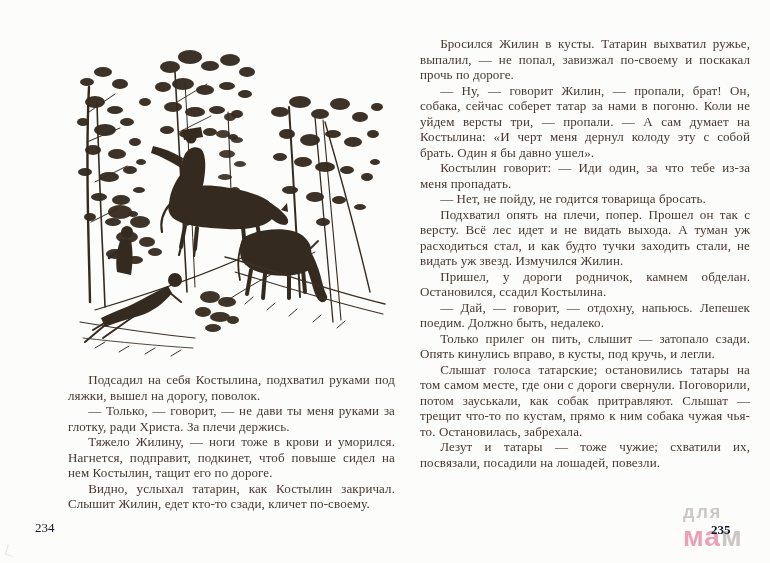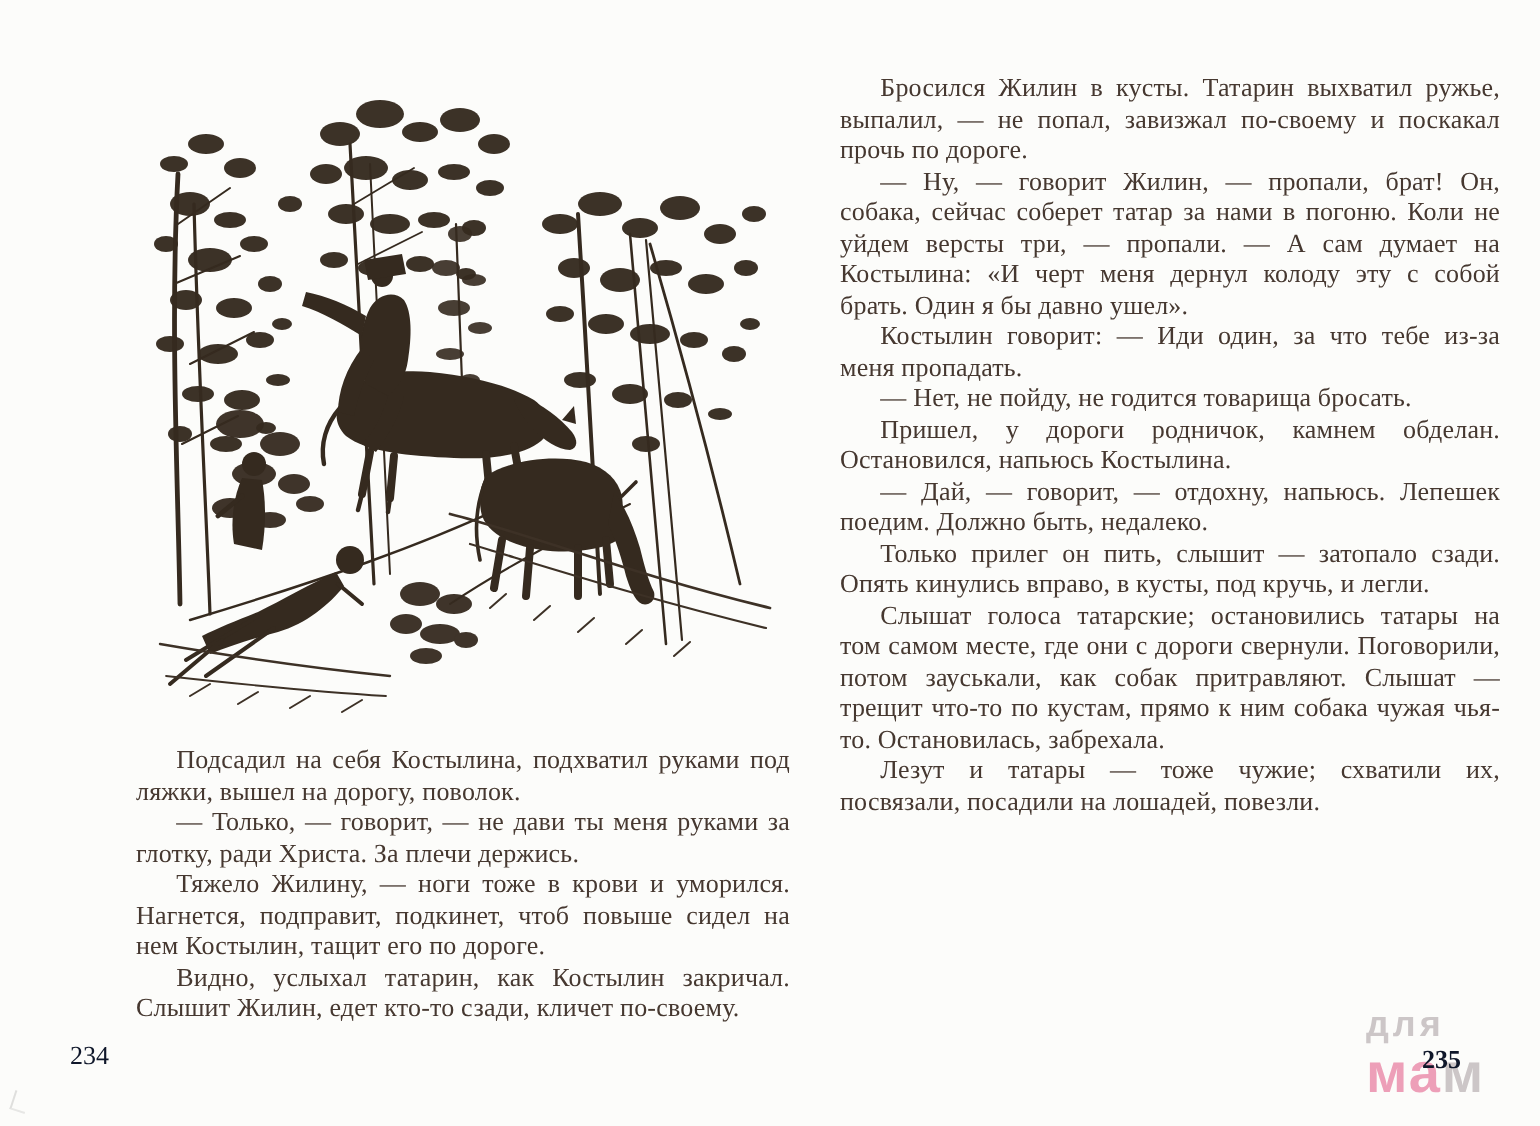--- a/index.html
+++ b/index.html
@@ -235,21 +235,22 @@
 
     <div class="pagenum pagenum-left">234</div>
   </div>
 
   <div>
     <div class="text-block text-right">
       <p>Бросился Жилин в кусты. Татарин выхватил ружье, выпалил, — не попал, завизжал по-своему и поскакал прочь по дороге.</p>
       <p>— Ну, — говорит Жилин, — пропали, брат! Он, собака, сейчас соберет татар за нами в погоню. Коли не уйдем версты три, — пропали. — А сам думает на Костылина: «И черт меня дернул колоду эту с собой брать. Один я бы давно ушел».</p>
       <p>Костылин говорит: — Иди один, за что тебе из-за меня пропадать.</p>
       <p>— Нет, не пойду, не годится товарища бросать.</p>
-      <p>Пришел, у дороги родничок, камнем обделан. Остановился, напьюсь Костылина.</p>
+      <p>Подхватил опять на плечи, попер. Прошел он так с версту. Всё лес идет и не видать выхода. А туман уж расходиться стал, и как будто тучки заходить стали, не видать уж звезд. Измучился Жилин.</p>
+      <p>Пришел, у дороги родничок, камнем обделан. Остановился, ссадил Костылина.</p>
       <p>— Дай, — говорит, — отдохну, напьюсь. Лепешек поедим. Должно быть, недалеко.</p>
       <p>Только прилег он пить, слышит — затопало сзади. Опять кинулись вправо, в кусты, под кручь, и легли.</p>
       <p>Слышат голоса татарские; остановились татары на том самом месте, где они с дороги свернули. Поговорили, потом зауськали, как собак притравляют. Слышат — трещит что-то по кустам, прямо к ним собака чужая чья-то. Остановилась, забрехала.</p>
       <p>Лезут и татары — тоже чужие; схватили их, посвязали, посадили на лошадей, повезли.</p>
     </div>
 
     <div class="pagenum pagenum-right">235</div>
   </div>
 
   <div class="watermark">

